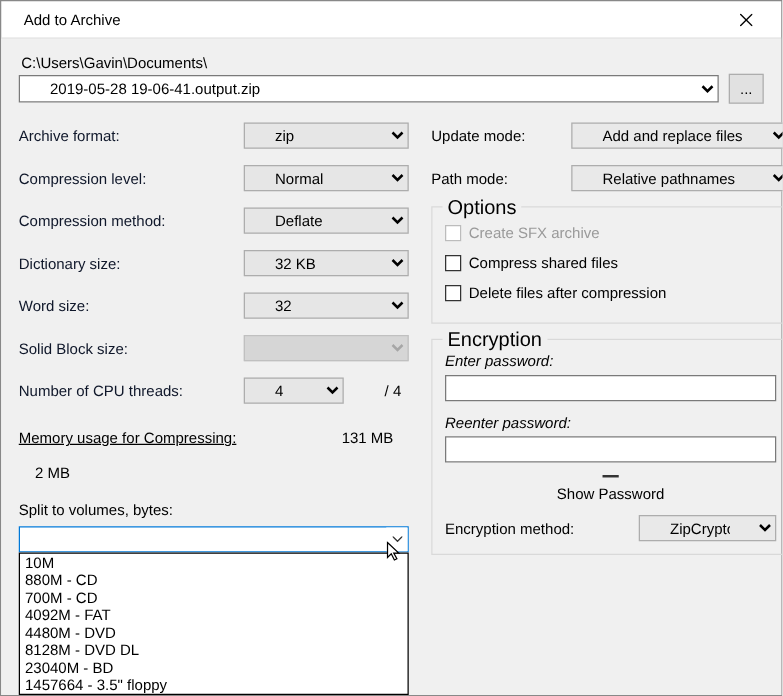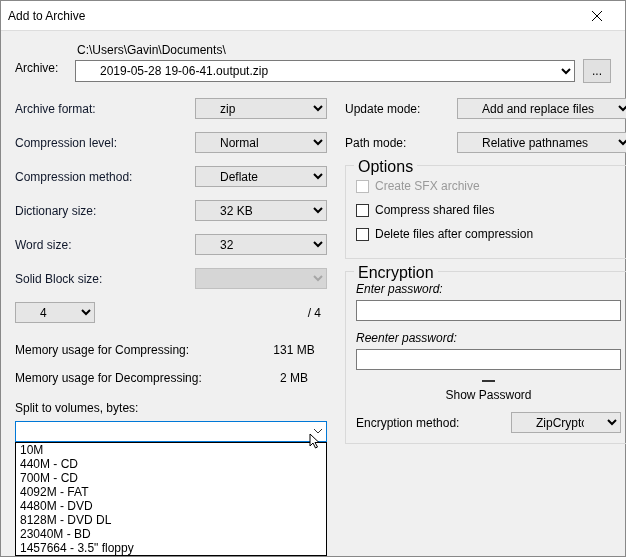--- a/index.html
+++ b/index.html
@@ -1,18 +1,18 @@
 <!DOCTYPE html>
 <html><head>
 <meta charset="utf-8">
 <style>
   * { box-sizing: border-box; font-family: "Segoe UI", Tahoma, sans-serif; font-size: 12px; }
   body { margin: 0; background: #fff; }
   .window { width: 626px; height: 557px; border: 1px solid #888; background: #fff; display: flex; flex-direction: column; }
-  .titlebar { height: 30px; display: flex; align-items: center; padding: 0 8px 0 7px; border-bottom: 1px solid #ddd; }
+  .titlebar { height: 30px; display: flex; align-items: center; padding: 0 8px 0 18px; border-bottom: 1px solid #ddd; }
   .titlebar .title { flex: 1; font-size: 12px; }
   .titlebar .close { width: 40px; height: 28px; display: flex; align-items: center; justify-content: center; }
   .titlebar .close svg { width: 10px; height: 10px; }
   .body { flex: 1; background: #f0f0f0; padding: 12px 14px 12px 14px; position: relative; }
   .archive-row { display: flex; align-items: flex-start; margin-bottom: 14px; }
   .archive-label { width: 60px; color: #000; padding-top: 18px; }
   .archive-right { flex: 1; }
   .path-text { color: #000; font-size: 12px; margin-bottom: 2px; padding-left: 2px; }
   .archive-combo-row { display: flex; gap: 8px; align-items: center; }
   .combo, select, input[type=text], input[type=password] {
@@ -24,21 +24,21 @@
   .col-left { width: 330px; }
   .col-right { flex: 1; }
   .form-row { display: flex; align-items: center; height: 23px; margin-bottom: 11px; }
   .form-row .lbl { width: 180px; color: #0f172a; } 
   .form-row select { flex: 1; max-width: 132px; background: #e6e6e6; border: 1px solid #adadad; height: 21px;}
   .form-row select.disabled { background: #ccc; color: #888; }
   select { appearance: auto; }
   .cpu-row select { width: 80px; flex: none; }
   .cpu-row .slash { margin-left: auto; padding-right: 6px; }
   .mem-row { display: flex; align-items: center; height: 18px; margin-bottom: 10px; }
-  .mem-row .lbl { flex: 1; }
+  .mem-row .lbl { flex: 1; text-decoration: underline; }
   .mem-row .val { width: 60px; text-align: center; padding-right: 6px; }
   .split-label { margin-bottom: 6px; display: block; }
   .split-wrap { position: relative; }
   .split-combo { width: 312px; height: 21px; border: 1px solid #0078d7; background: #fff; display: flex; align-items: center; }
   .split-combo .txt { flex: 1; padding: 0 4px; }
   .split-combo .arrow { width: 17px; height: 100%; display:flex; align-items:center; justify-content:center; background:#fff; border-left: 0; }
   .dropdown-list { position: absolute; top: 21px; left: 0; width: 312px; background: #fff; border: 1px solid #000; z-index: 10; }
   .dropdown-list .opt { padding: 0px 4px; height: 14px; line-height: 14px; font-size: 12px; }
   .cursor { position: absolute; top: 12px; right: 2px; z-index: 20; }
   .right-row { display: flex; align-items: center; height: 23px; margin-bottom: 11px; }
@@ -66,21 +66,20 @@
       <svg viewBox="0 0 10 10">
           <line x1="0" y1="0" x2="10" y2="10" stroke="#000" stroke-width="1"></line>
           <line x1="10" y1="0" x2="0" y2="10" stroke="#000" stroke-width="1"></line>
         </svg>
     </div>
   </div>
 
   <div class="body">
 
     <div class="archive-row">
-      <div class="archive-label">Archive:</div>
       <div class="archive-right">
         <div class="path-text">C:\Users\Gavin\Documents\</div>
         <div class="archive-combo-row">
           <select class="archive-combo">
             <option>2019-05-28 19-06-41.output.zip</option>
           </select>
           <div class="browse-btn">
             <span>...</span>
           </div>
         </div>
@@ -114,53 +113,53 @@
           <span class="lbl">Word size:</span>
           <select><option>32</option></select>
         </div>
 
         <div class="form-row">
           <span class="lbl">Solid Block size:</span>
           <select class="disabled" disabled=""><option></option></select>
         </div>
 
         <div class="form-row cpu-row">
+          <span class="lbl">Number of CPU threads:</span>
           <select><option>4</option></select>
           <span class="slash">/  4</span>
         </div>
 
         <div style="height:6px"></div>
 
         <div class="mem-row">
           <span class="lbl">Memory usage for Compressing:</span>
           <span class="val">131 MB</span>
         </div>
         <div class="mem-row">
-          <span class="lbl">Memory usage for Decompressing:</span>
           <span class="val">2 MB</span>
         </div>
 
         <div style="height:4px"></div>
         <span class="split-label">Split to volumes, bytes:</span>
 
         <div class="split-wrap">
           <div class="split-combo">
             <span class="txt"></span>
             <span class="arrow">
               <svg width="8" height="5" viewBox="0 0 8 5">
                   <polyline points="0,0 4,4 8,0" fill="none" stroke="#333" stroke-width="1"></polyline>
                 </svg>
             </span>
           </div>
           <svg class="cursor" width="16" height="18" viewBox="0 0 16 18">
             <path d="M1 1 L1 13 L4 10 L6.5 15 L8.5 14 L6 9.5 L10 9.5 Z" fill="#fff" stroke="#000" stroke-width="1"></path>
           </svg>
           <div class="dropdown-list">
             <div class="opt">10M</div>
-            <div class="opt">440M - CD</div>
+            <div class="opt">880M - CD</div>
             <div class="opt">700M - CD</div>
             <div class="opt">4092M - FAT</div>
             <div class="opt">4480M - DVD</div>
             <div class="opt">8128M - DVD DL</div>
             <div class="opt">23040M - BD</div>
             <div class="opt">1457664 - 3.5" floppy</div>
           </div>
         </div>
 
       </div>

